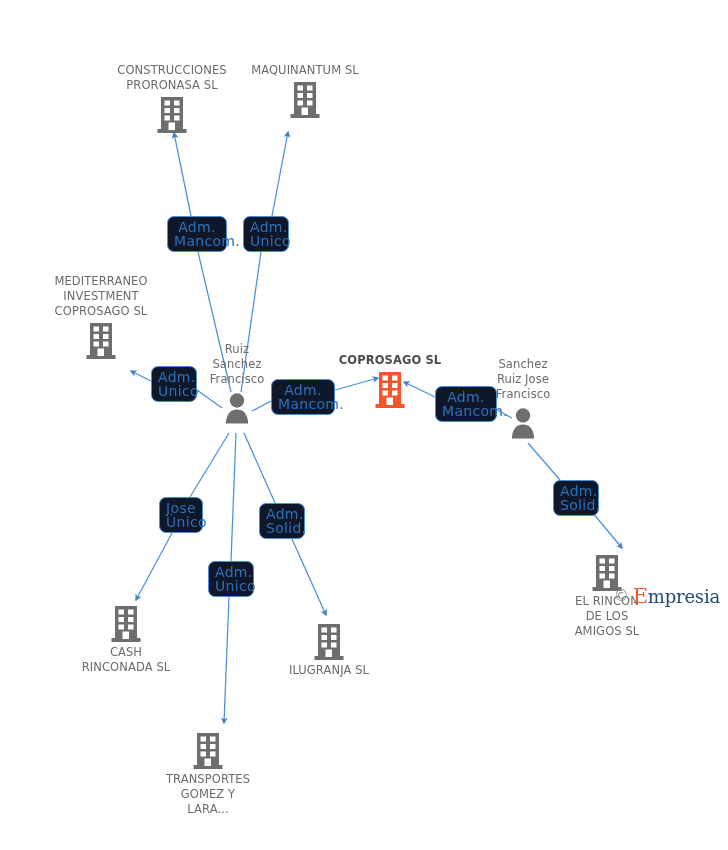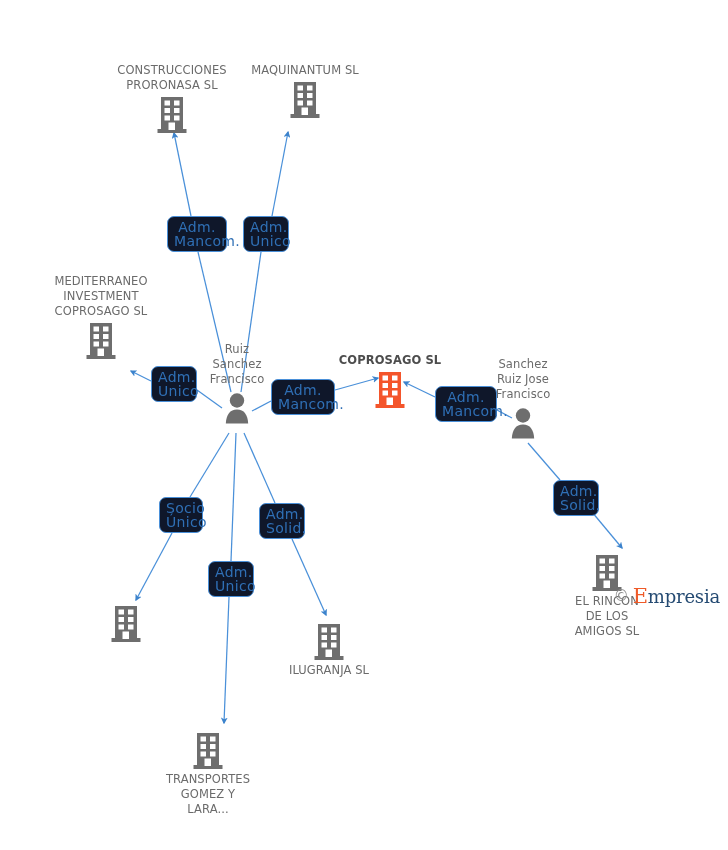--- a/index.html
+++ b/index.html
@@ -234,20 +234,22 @@
             <g fill="#ffffff">
               <rect x="8.5" y="5.5" width="5.5" height="5"></rect>
               <rect x="18" y="5.5" width="5.5" height="5"></rect>
               <rect x="8.5" y="13" width="5.5" height="5"></rect>
               <rect x="18" y="13" width="5.5" height="5"></rect>
               <rect x="8.5" y="20.5" width="5.5" height="5"></rect>
               <rect x="18" y="20.5" width="5.5" height="5"></rect>
               <rect x="12.5" y="27.5" width="6.5" height="7.5"></rect>
             </g>
           </svg></span>
+        <span class="node-label">CASH
+RINCONADA SL</span>
       </div>
       <div class="node label-below" style="left: 329px; top: 622px;">
         <span class="icon-wrap"><svg width="32" height="40" viewBox="0 0 32 40" xmlns="http://www.w3.org/2000/svg">
             <g fill="#6e6e6e">
               <rect x="5" y="2" width="22" height="33"></rect>
               <rect x="1.5" y="34" width="29" height="4"></rect>
             </g>
             <g fill="#ffffff">
               <rect x="8.5" y="5.5" width="5.5" height="5"></rect>
               <rect x="18" y="5.5" width="5.5" height="5"></rect>
@@ -305,21 +307,21 @@
       <div class="edge-label" style="left: 167px; top: 216px; width: 60px; height: 36px;">Adm.
 Mancom.</div>
       <div class="edge-label" style="left: 243px; top: 216px; width: 46px; height: 36px;">Adm.
 Unico</div>
       <div class="edge-label" style="left: 151px; top: 366px; width: 46px; height: 36px;">Adm.
 Unico</div>
       <div class="edge-label" style="left: 271px; top: 379px; width: 64px; height: 36px;">Adm.
 Mancom.</div>
       <div class="edge-label" style="left: 435px; top: 386px; width: 62px; height: 36px;">Adm.
 Mancom.</div>
-      <div class="edge-label" style="left: 159px; top: 497px; width: 44px; height: 36px;">Socio
+      <div class="edge-label" style="left: 159px; top: 497px; width: 44px; height: 36px;">Jose
 Único</div>
       <div class="edge-label" style="left: 208px; top: 561px; width: 46px; height: 36px;">Adm.
 Unico</div>
       <div class="edge-label" style="left: 259px; top: 503px; width: 46px; height: 36px;">Adm.
 Solid.</div>
       <div class="edge-label" style="left: 553px; top: 480px; width: 46px; height: 36px;">Adm.
 Solid.</div>
     </div>
 
   <div id="watermark">

